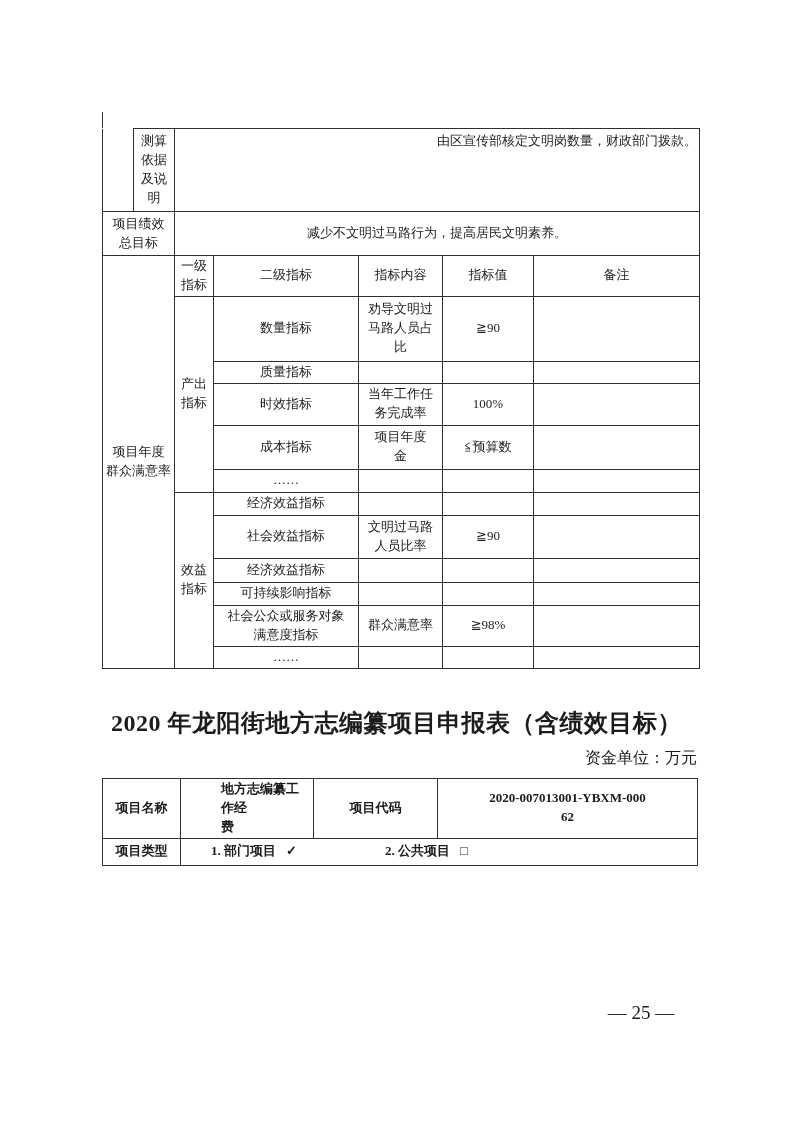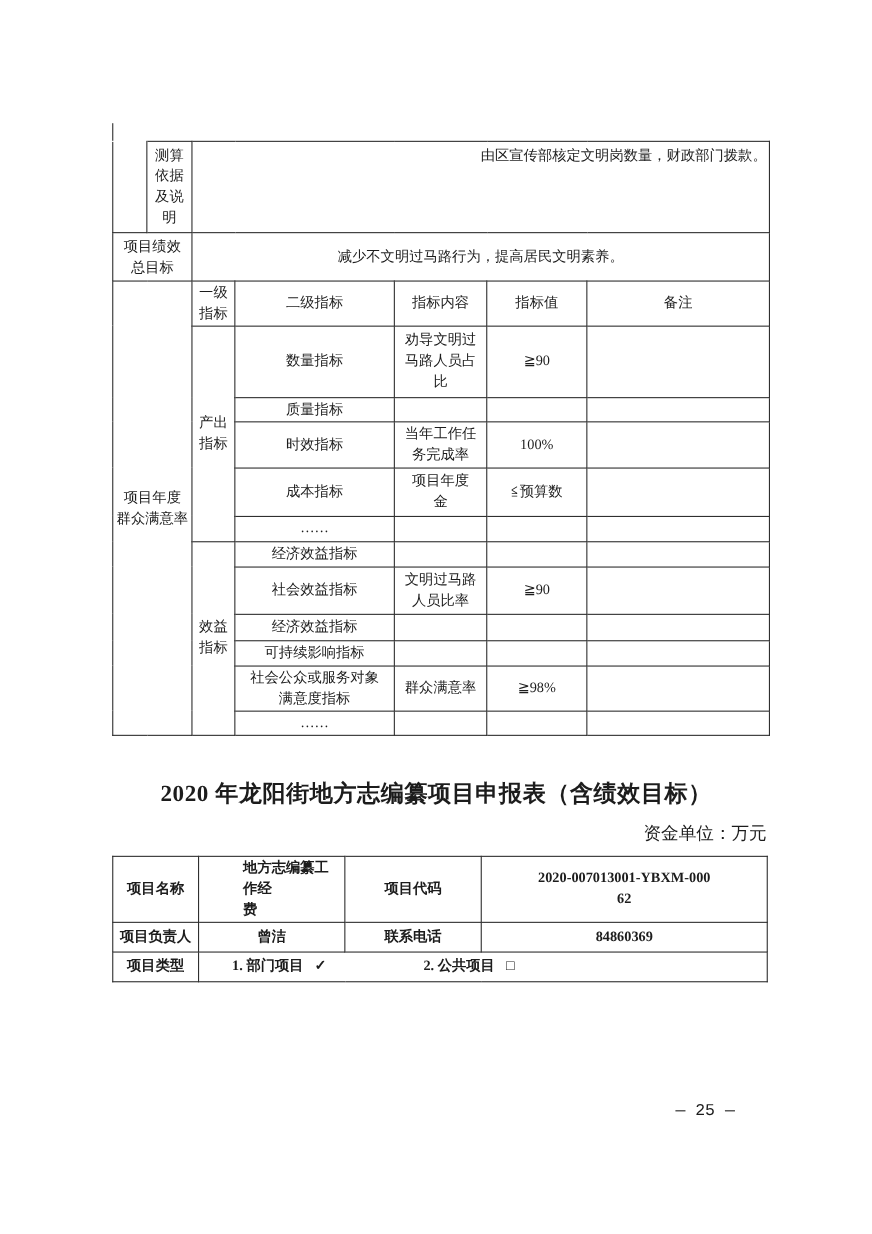--- a/index.html
+++ b/index.html
@@ -30,37 +30,37 @@
   .t-top td.no-top { border-top:none; }
   .t-top td.vtop { vertical-align:top; padding-top:3px;text-align:right; }
   .stub {
     position:absolute; left:102px; top:112px;
     width:1px; height:16px; background:#2f2f2f;
   }
   
   .doc-title {
     position:absolute; left:0; top:707px; width:793px;
     text-align:center;
-    font-size:21px; font-weight:bold;
+    font-size:24px; font-weight:bold;
     letter-spacing:0.5px;
   }
   .funding-unit {
     position:absolute; top:748px; right:96px;
     font-size:16px;
   }
   
   .t-decl { position:absolute; left:102px; top:778px; width:595px;font-weight:bold; }
   .t-decl td.left { text-align:left;padding-left:40px; }
   .t-decl .type-cell { text-align:left; padding-left:30px; }
   .t-decl .opt2 { margin-left:88px; }
   .check-mark { display:inline-block; margin-left:10px; }
   
   .footer {
     position:absolute; top:1002px; left:561px; width:160px;
-    text-align:center; font-size:15px;font-family:Liberation Mono, monospace;
+    text-align:center; font-size:19px;
   }
 </style>
 </head>
 <body>
 
 <div class="page">
 
   <div class="stub"></div>
 
   <table class="t-top">
@@ -189,26 +189,20 @@
     <tbody>
         <tr style="height:50px">
       <td>项目名称</td>
       <td class="pre left">地方志编纂工作经
 费</td>
       <td>项目代码</td>
       <td class="pre">2020-007013001-YBXM-000
 62</td>
     </tr>
     <tr style="height:27px">
-      <td>项目负责人</td>
-      <td>曾洁</td>
-      <td>联系电话</td>
-      <td>84860369</td>
-    </tr>
-    <tr style="height:27px">
       <td>项目类型</td>
       <td colspan="3" class="type-cell">
         <span>1. 部门项目</span><span class="check-mark">✓</span><span class="opt2">2. 公共项目</span><span class="check-mark">□</span>
       </td>
     </tr>
   </tbody>
     </table>
 
   <div class="footer">— 25 —</div>
 

